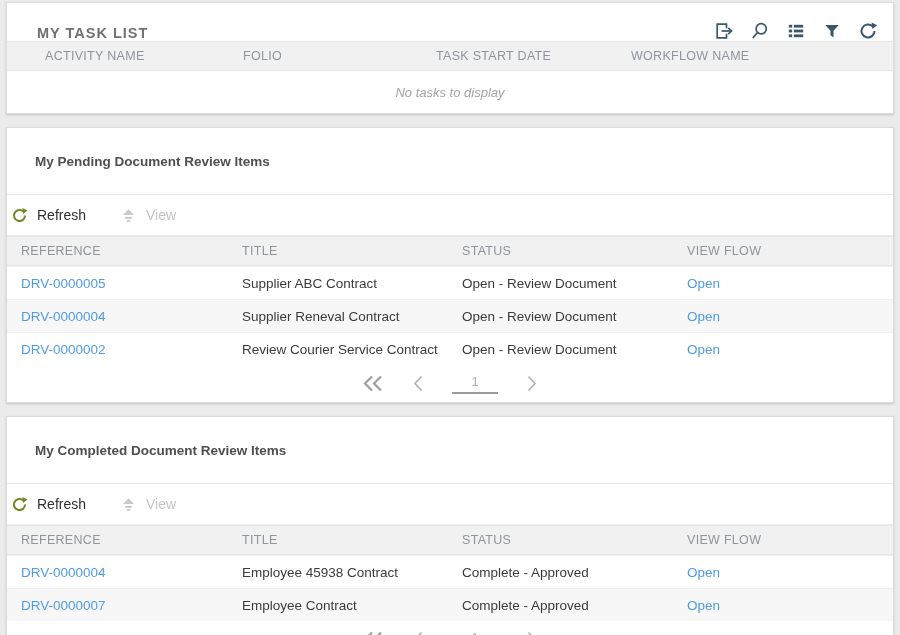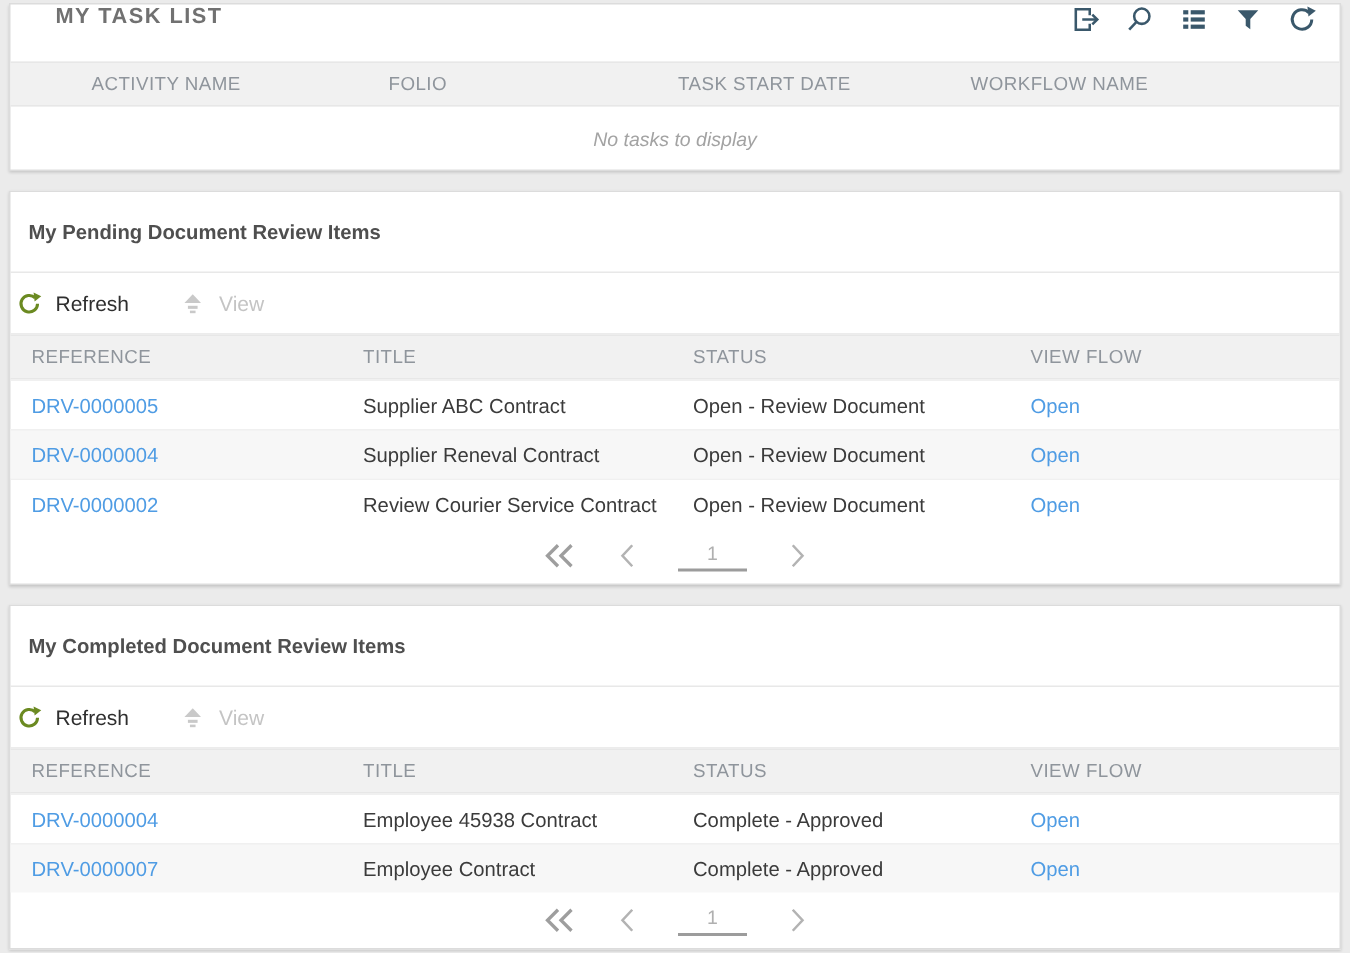--- a/index.html
+++ b/index.html
@@ -14,21 +14,21 @@
     background: #fff;
     border: 1px solid #dcdcdc;
     box-shadow: 0 1px 2px rgba(0,0,0,0.16);
     margin-bottom: 13px;
   }
 
   
   .tl-header {
     height: 38px;
     display: flex;
-    align-items: flex-start;
+    align-items: flex-end;
     justify-content: space-between;
     padding: 0 15px 0 30px;
   }
   .tl-title {
     font-size: 14.5px;
     font-weight: bold;
     color: #717171;
     letter-spacing: 1px;
   }
   .tl-icons { display: flex; align-items: center; gap: 16px; }
@@ -44,36 +44,36 @@
     display: grid;
     background: #f1f1f1;
     color: #8f959c;
     font-size: 12.5px;
     letter-spacing: 0.3px;
     align-items: center;
     height: 30px;
     border-top: 1px solid #e7e7e7;
     border-bottom: 1px solid #e7e7e7;
   }
-  .cols-main { grid-template-columns: 198px 193px 195px 1fr; padding-left: 54px; }
+  .cols-main { grid-template-columns: 198px 193px 195px 1fr; padding-left: 38px; }
   .cols-sub  { grid-template-columns: 221px 220px 225px 1fr; padding-left: 14px; }
 
   .empty-row {
     height: 42px;
     display: flex; align-items: center; justify-content: center;
     font-style: italic;
     color: #a3a3a3;
     font-size: 13px;
   }
 
   
   .panel-title-row {
-    height: 54px;
+    height: 67px;
     display: flex; align-items: center;
-    padding-left: 12px;
+    padding-left: 28px;
     border-bottom: 1px solid #e8e8e8;
   }
   .panel-title { font-size: 13.5px; font-weight: bold; color: #4f4f4f; }
 
   .toolbar {
     height: 41px;
     display: flex; align-items: center;
     padding-left: 4px;
     gap: 34px;
     border-bottom: 1px solid #ececec;

